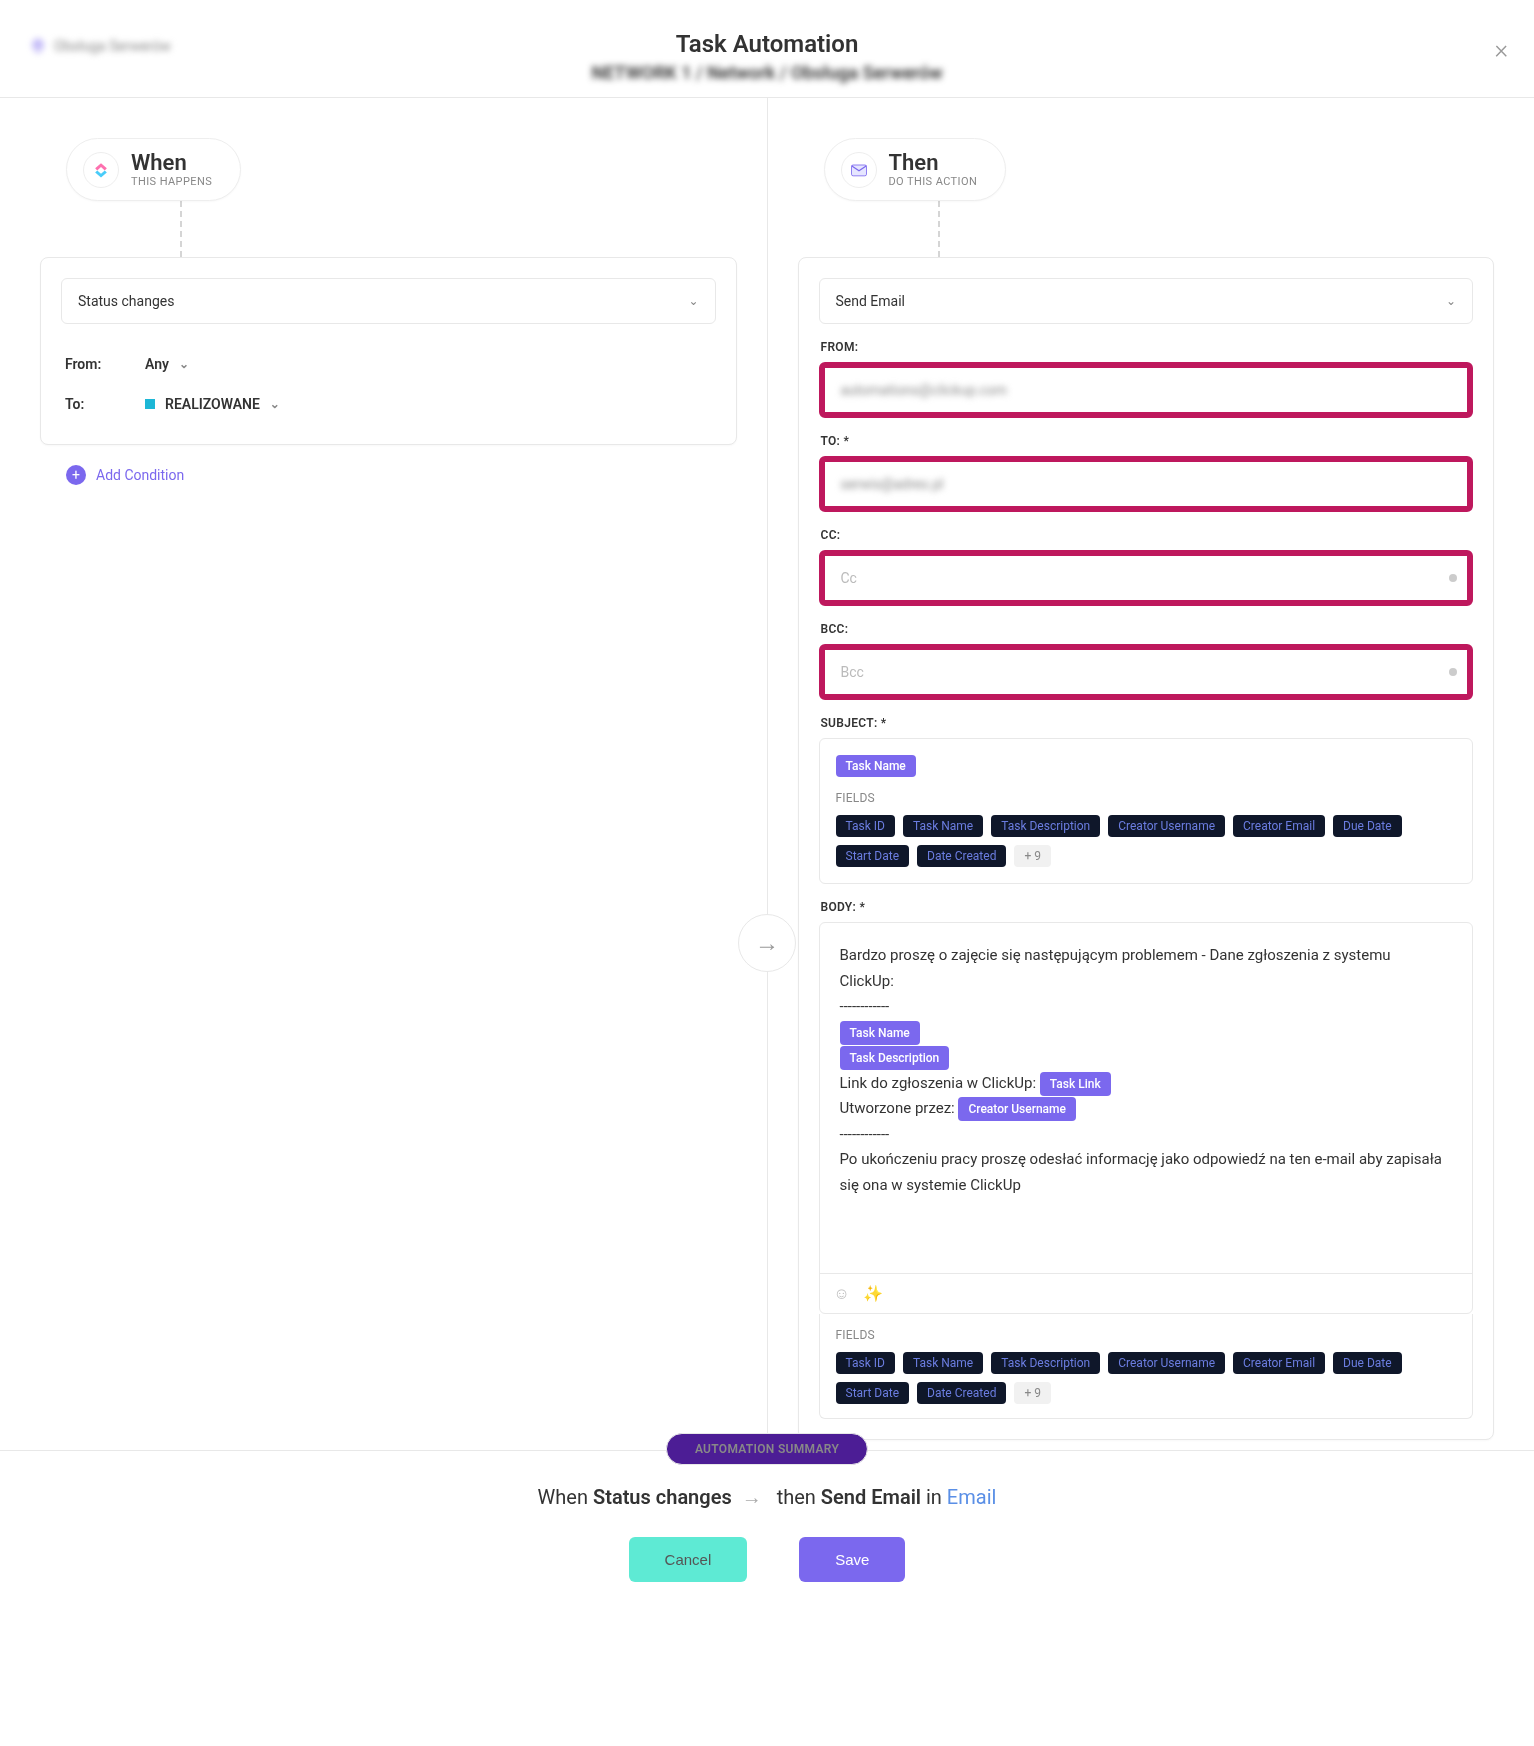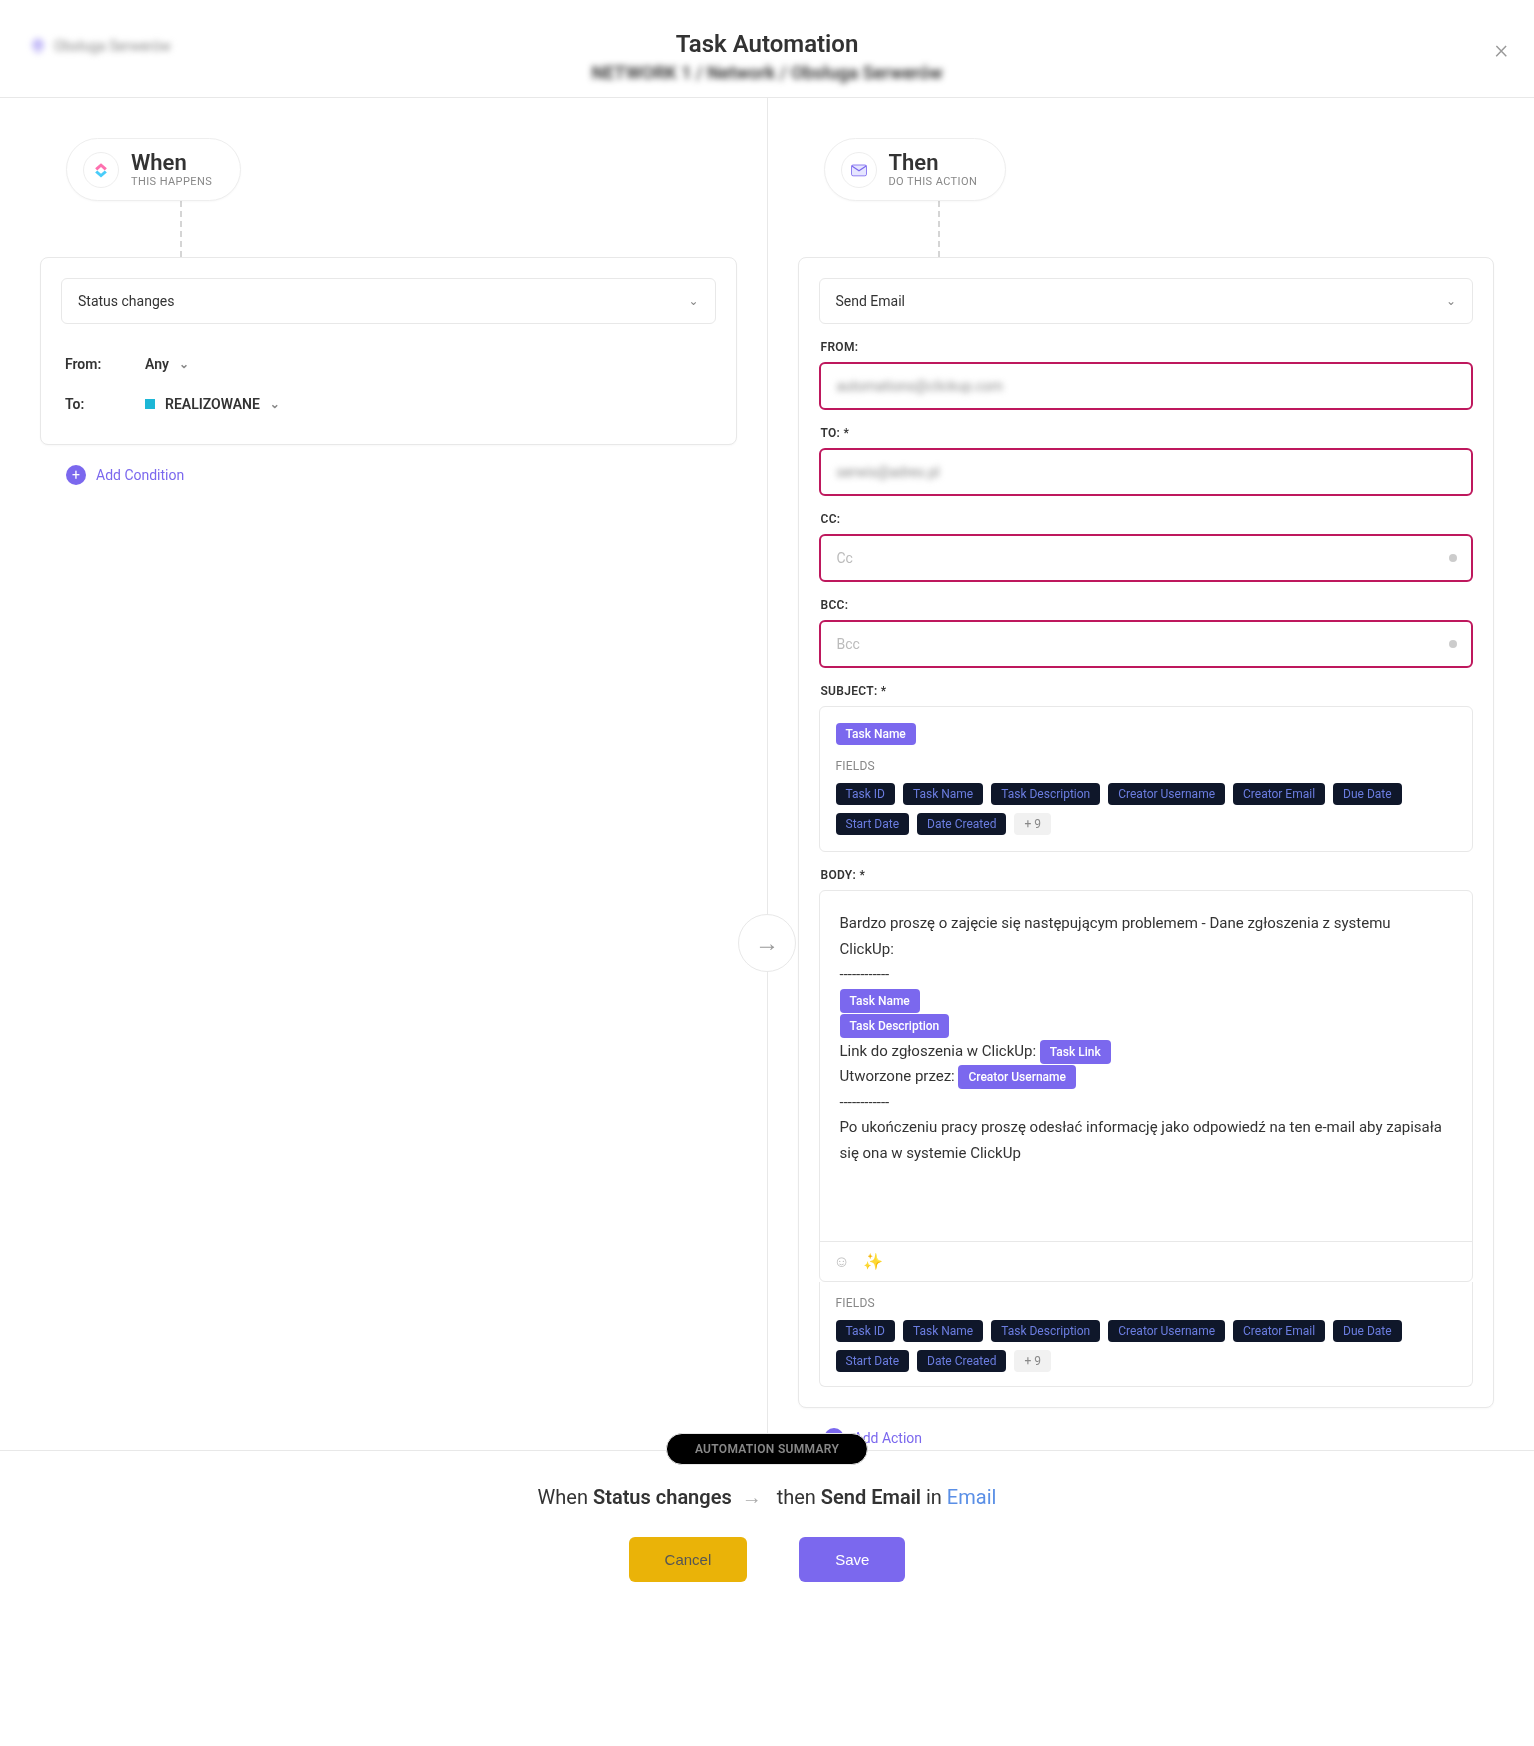--- a/index.html
+++ b/index.html
@@ -192,21 +192,21 @@
   }
   .field-label {
     font-size: 12px;
     font-weight: 600;
     color: #333;
     letter-spacing: 0.3px;
     margin: 16px 0 8px 2px;
   }
   .text-input {
     width: 100%;
-    border: 2px solid #be185d;
+    border: 6px solid #be185d;
     border-radius: 6px;
     padding: 14px 16px;
     font-size: 14px;
     color: #333;
     background: #fff;
   }
   .text-input.blurred span {
     filter: blur(3px);
     color: #888;
   }
@@ -300,21 +300,21 @@
     right: 0;
     height: 148px;
     background: #fff;
     border-top: 1px solid #e8e8e8;
   }
   .summary-pill {
     position: absolute;
     top: -18px;
     left: 50%;
     transform: translateX(-50%);
-    background: #000000;
+    background: #4c1d95;
     border: 1px solid #e8e8e8;
     border-radius: 20px;
     padding: 8px 28px;
     font-size: 12px;
     font-weight: 600;
     letter-spacing: 0.3px;
     color: #888;
   }
   .summary-text {
     text-align: center;
@@ -331,21 +331,21 @@
     margin-top: 28px;
   }
   .btn {
     padding: 14px 36px;
     border-radius: 6px;
     font-size: 15px;
     font-weight: 500;
     cursor: pointer;
     border: none;
   }
-  .btn-cancel { background: #eab308; color: #555; }
+  .btn-cancel { background: #5eead4; color: #555; }
   .btn-save { background: #7b68ee; color: #fff; margin-left: 28px; }
   .token-small {
     display: inline-block;
     background: #7b68ee;
     color: #fff;
     border-radius: 4px;
     padding: 2px 10px;
     font-size: 12px;
     font-weight: 500;
     vertical-align: middle;

